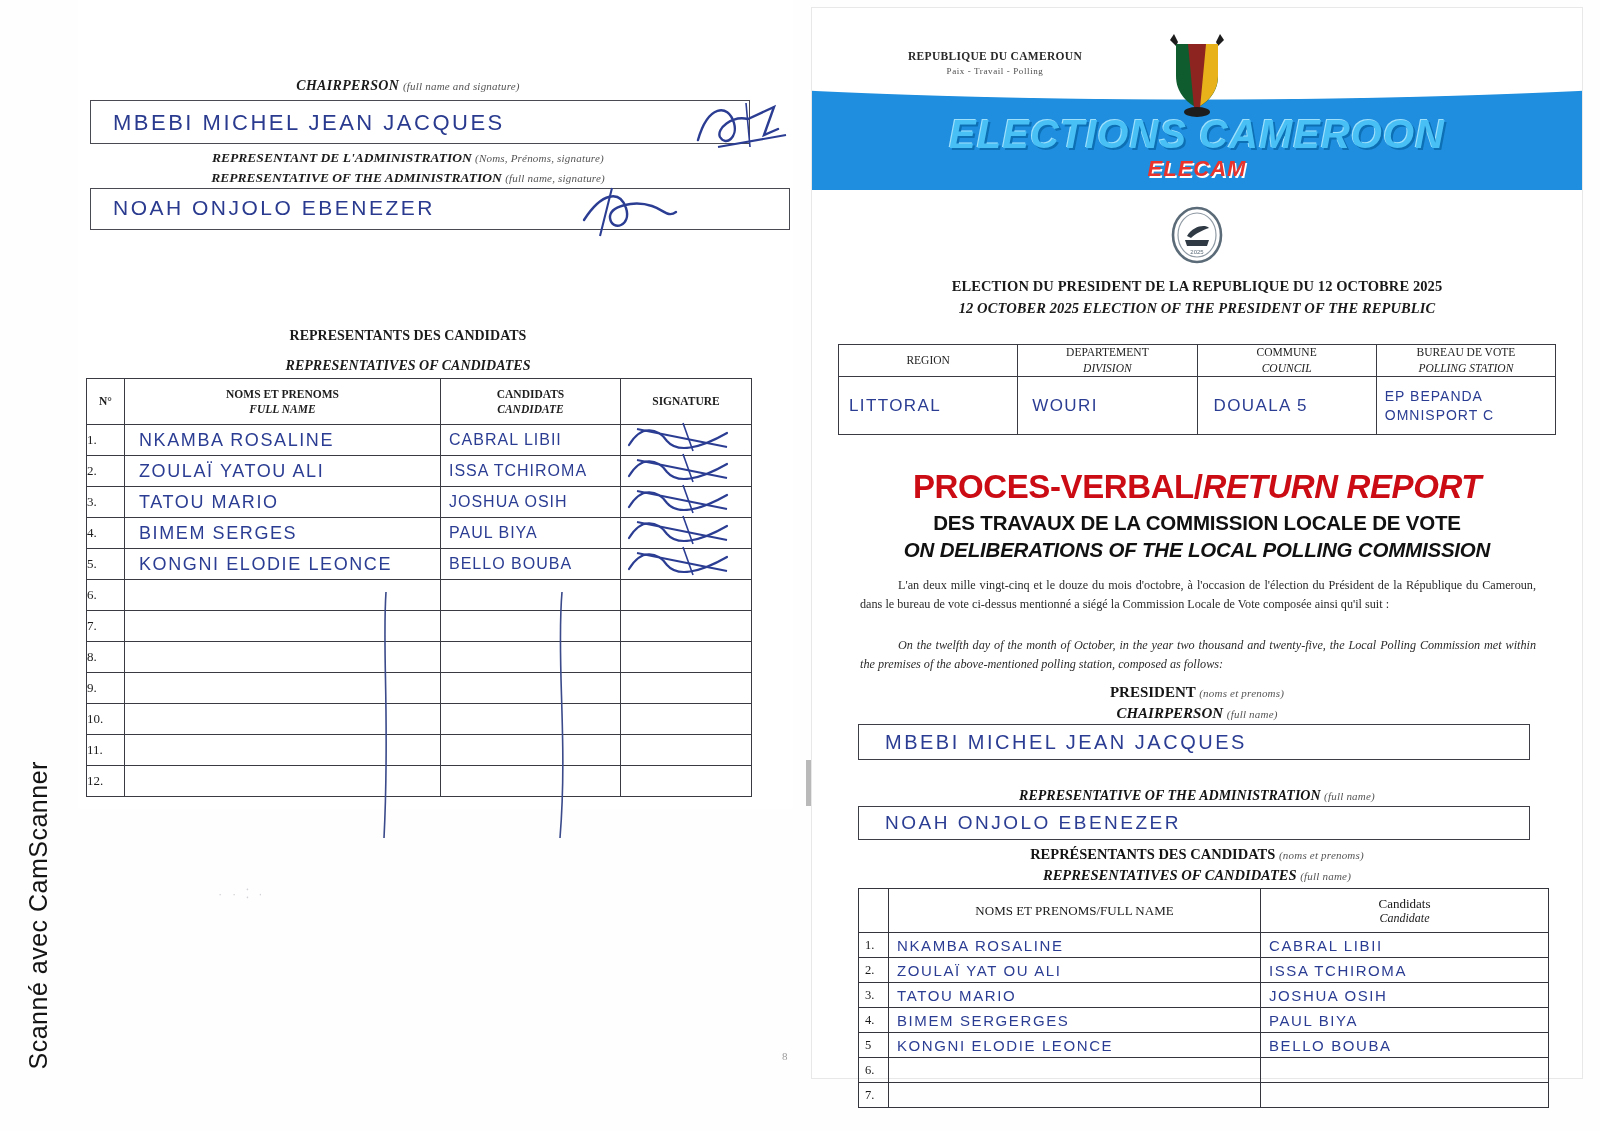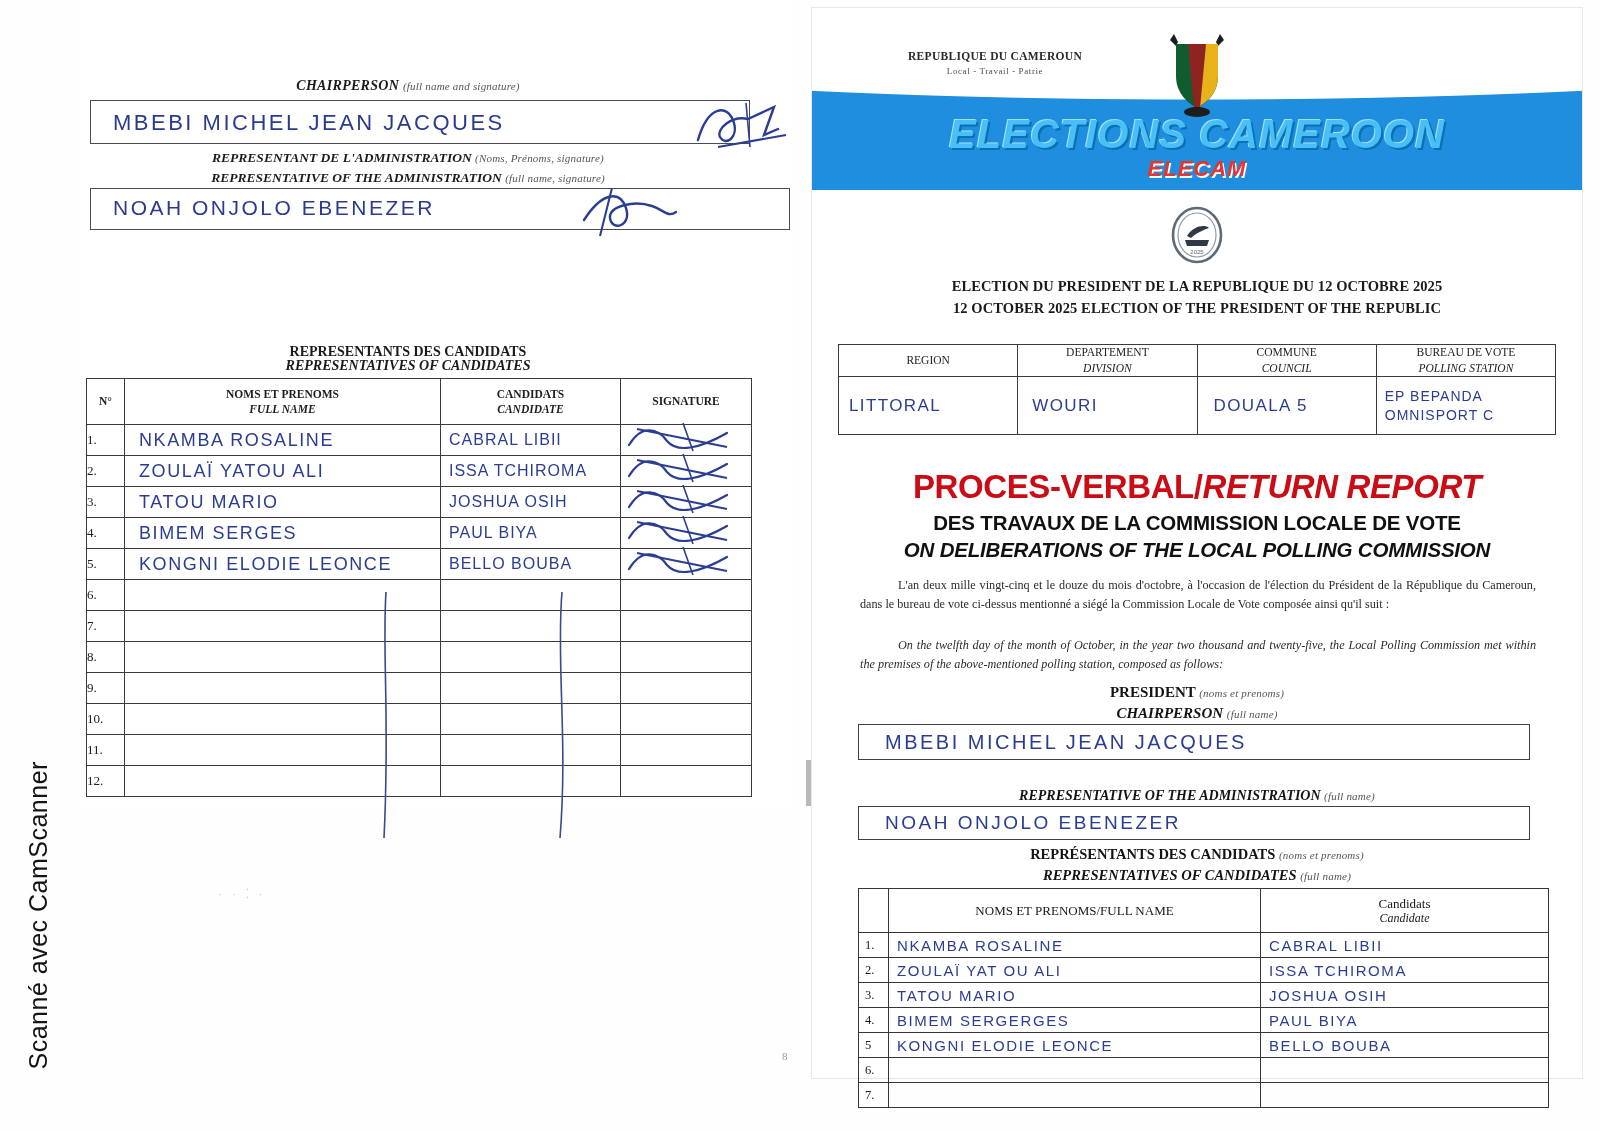--- a/index.html
+++ b/index.html
@@ -172,21 +172,21 @@
     left: 0; top: 268px;
     width: 100%;
     text-align: center;
     font-family: "Liberation Serif", serif;
     font-weight: bold;
     font-size: 14.5px;
     color: #1a1a1a;
     line-height: 1.5;
     letter-spacing: 0.1px;
   }
-  .elec-title .en { }
+  .elec-title .en { font-style: italic; }
 
   .region-table {
     position: absolute;
     left: 26px; top: 336px;
     width: 718px;
   }
   .rt-head {
     font-family: "Liberation Serif", serif;
     font-size: 11.5px;
     text-align: center;
@@ -349,21 +349,21 @@
     </div>
 
     <div class="fieldbox" style="position:absolute;left:12px;top:188px;width:700px;height:42px;border-width:1px;">
       <span class="hw" style="position:absolute;left:22px;top:7px;font-size:21px;">NOAH ONJOLO EBENEZER</span>
     </div>
     <svg class="sig-svg" style="left:498px;top:182px;" width="110" height="60" viewBox="0 0 110 60">
       <path d="M8 38 C26 10, 44 8, 50 26 C56 44, 36 50, 34 36 C33 24, 58 18, 76 24 C88 28, 92 36, 100 30" stroke="#2b3d93" stroke-width="2.4" fill="none" stroke-linecap="round"></path>
       <path d="M36 6 L24 54" stroke="#2b3d93" stroke-width="2" fill="none"></path>
     </svg>
 
-    <div class="lbl-center" style="position:absolute;left:0;top:344px;width:660px;font-size:14px;font-style:normal;">REPRESENTANTS DES CANDIDATS</div>
+    <div class="lbl-center" style="position:absolute;left:0;top:328px;width:660px;font-size:14px;font-style:normal;">REPRESENTANTS DES CANDIDATS</div>
     <div class="lbl-center" style="position:absolute;left:0;top:358px;width:660px;font-size:14px;">REPRESENTATIVES OF CANDIDATES</div>
 
     <div style="position:absolute;left:8px;top:378px;width:665px;">
       <table class="grid">
         <colgroup>
           <col style="width:38px">
             <col style="width:316px">
             <col style="width:180px">
             <col style="width:131px">
         </colgroup>
@@ -516,21 +516,21 @@
     <div class="faint-marks">· · ⁚ ·</div>
   </div>
 
   <div class="right-page">
 
     <div class="banner">
       <div class="banner-blue"></div>
 
       <div class="rep-left">
         <div class="rep-title">REPUBLIQUE DU CAMEROUN</div>
-        <div class="rep-motto">Local - Travail - Patrie</div>
+        <div class="rep-motto">Paix - Travail - Polling</div>
       </div>
 
       <svg class="arms" viewBox="0 0 66 92">
         <path d="M14 14 L10 6 L6 12 L12 18 Z" fill="#1d1d1d"></path>
         <path d="M52 14 L56 6 L60 12 L54 18 Z" fill="#1d1d1d"></path>
         <path d="M12 16 L54 16 L54 48 C54 64 44 74 33 80 C22 74 12 64 12 48 Z" fill="#0f5c2e"></path>
         <path d="M33 16 L54 16 L54 48 C54 62 46 72 36 78 Z" fill="#e8b21a"></path>
         <path d="M24 16 L42 16 L36 80 L30 80 Z" fill="#8e2420"></path>
         <ellipse cx="33" cy="84" rx="13" ry="5" fill="#1d1d1d"></ellipse>
       </svg>

